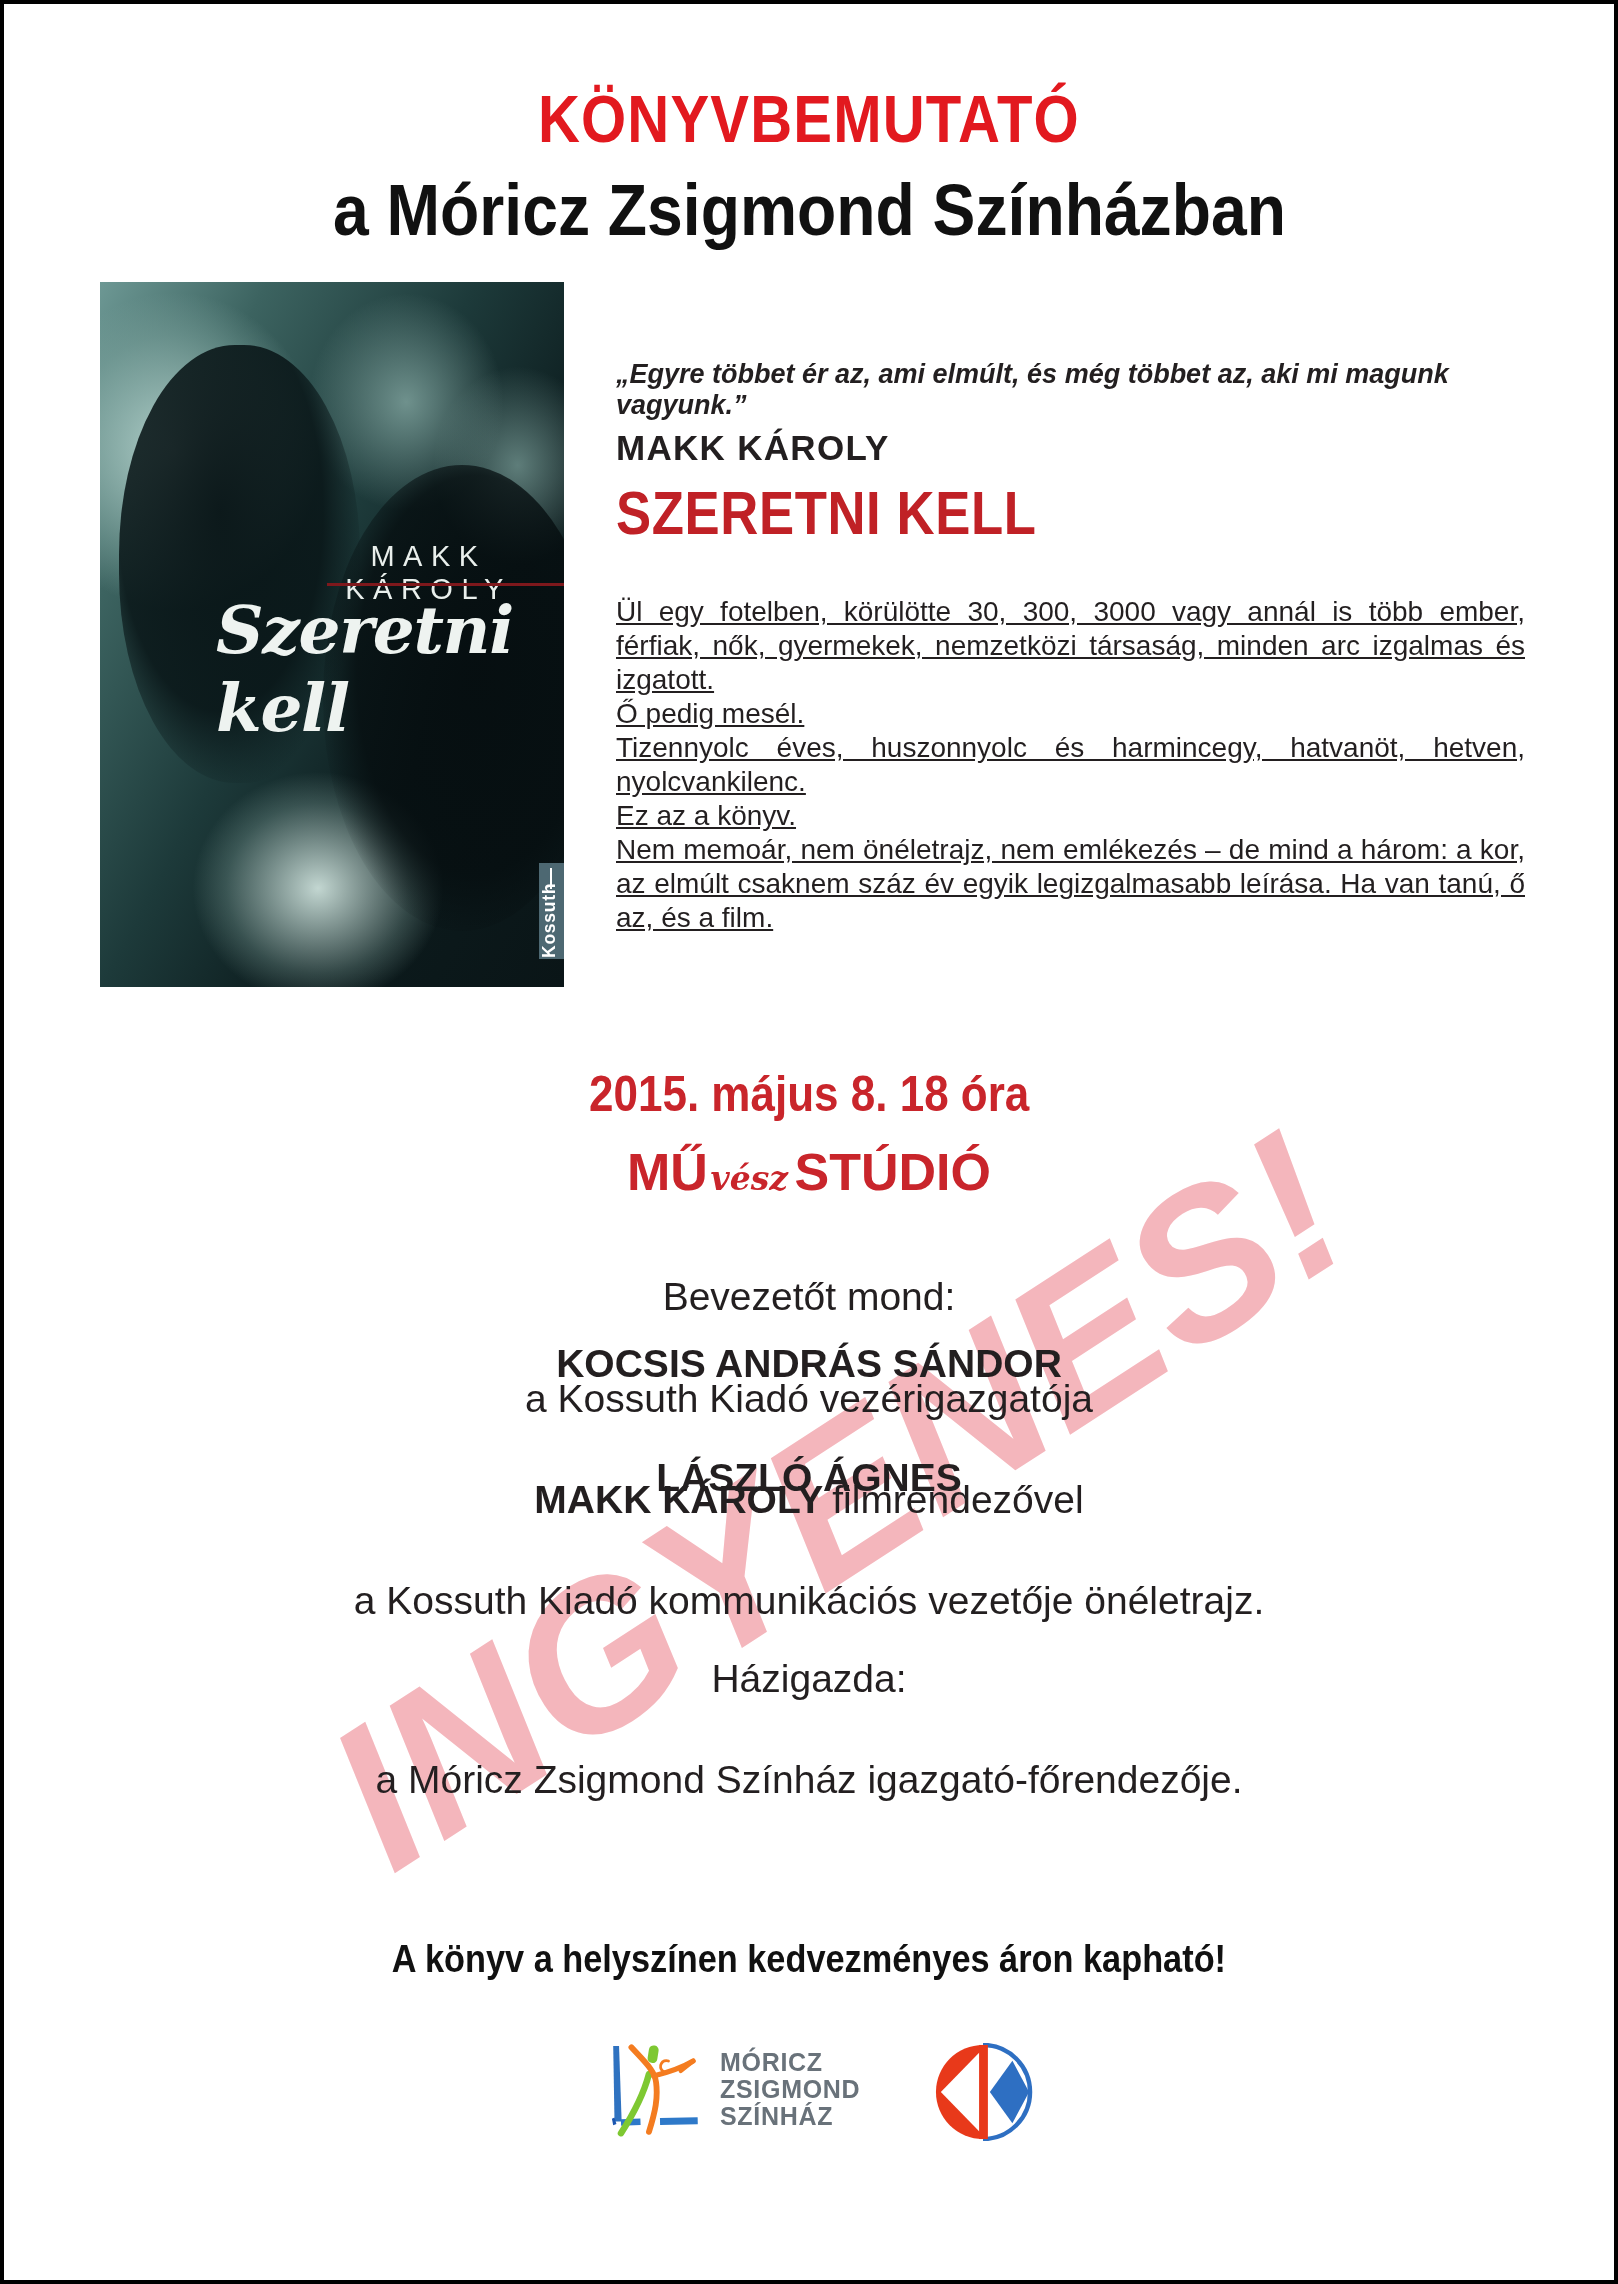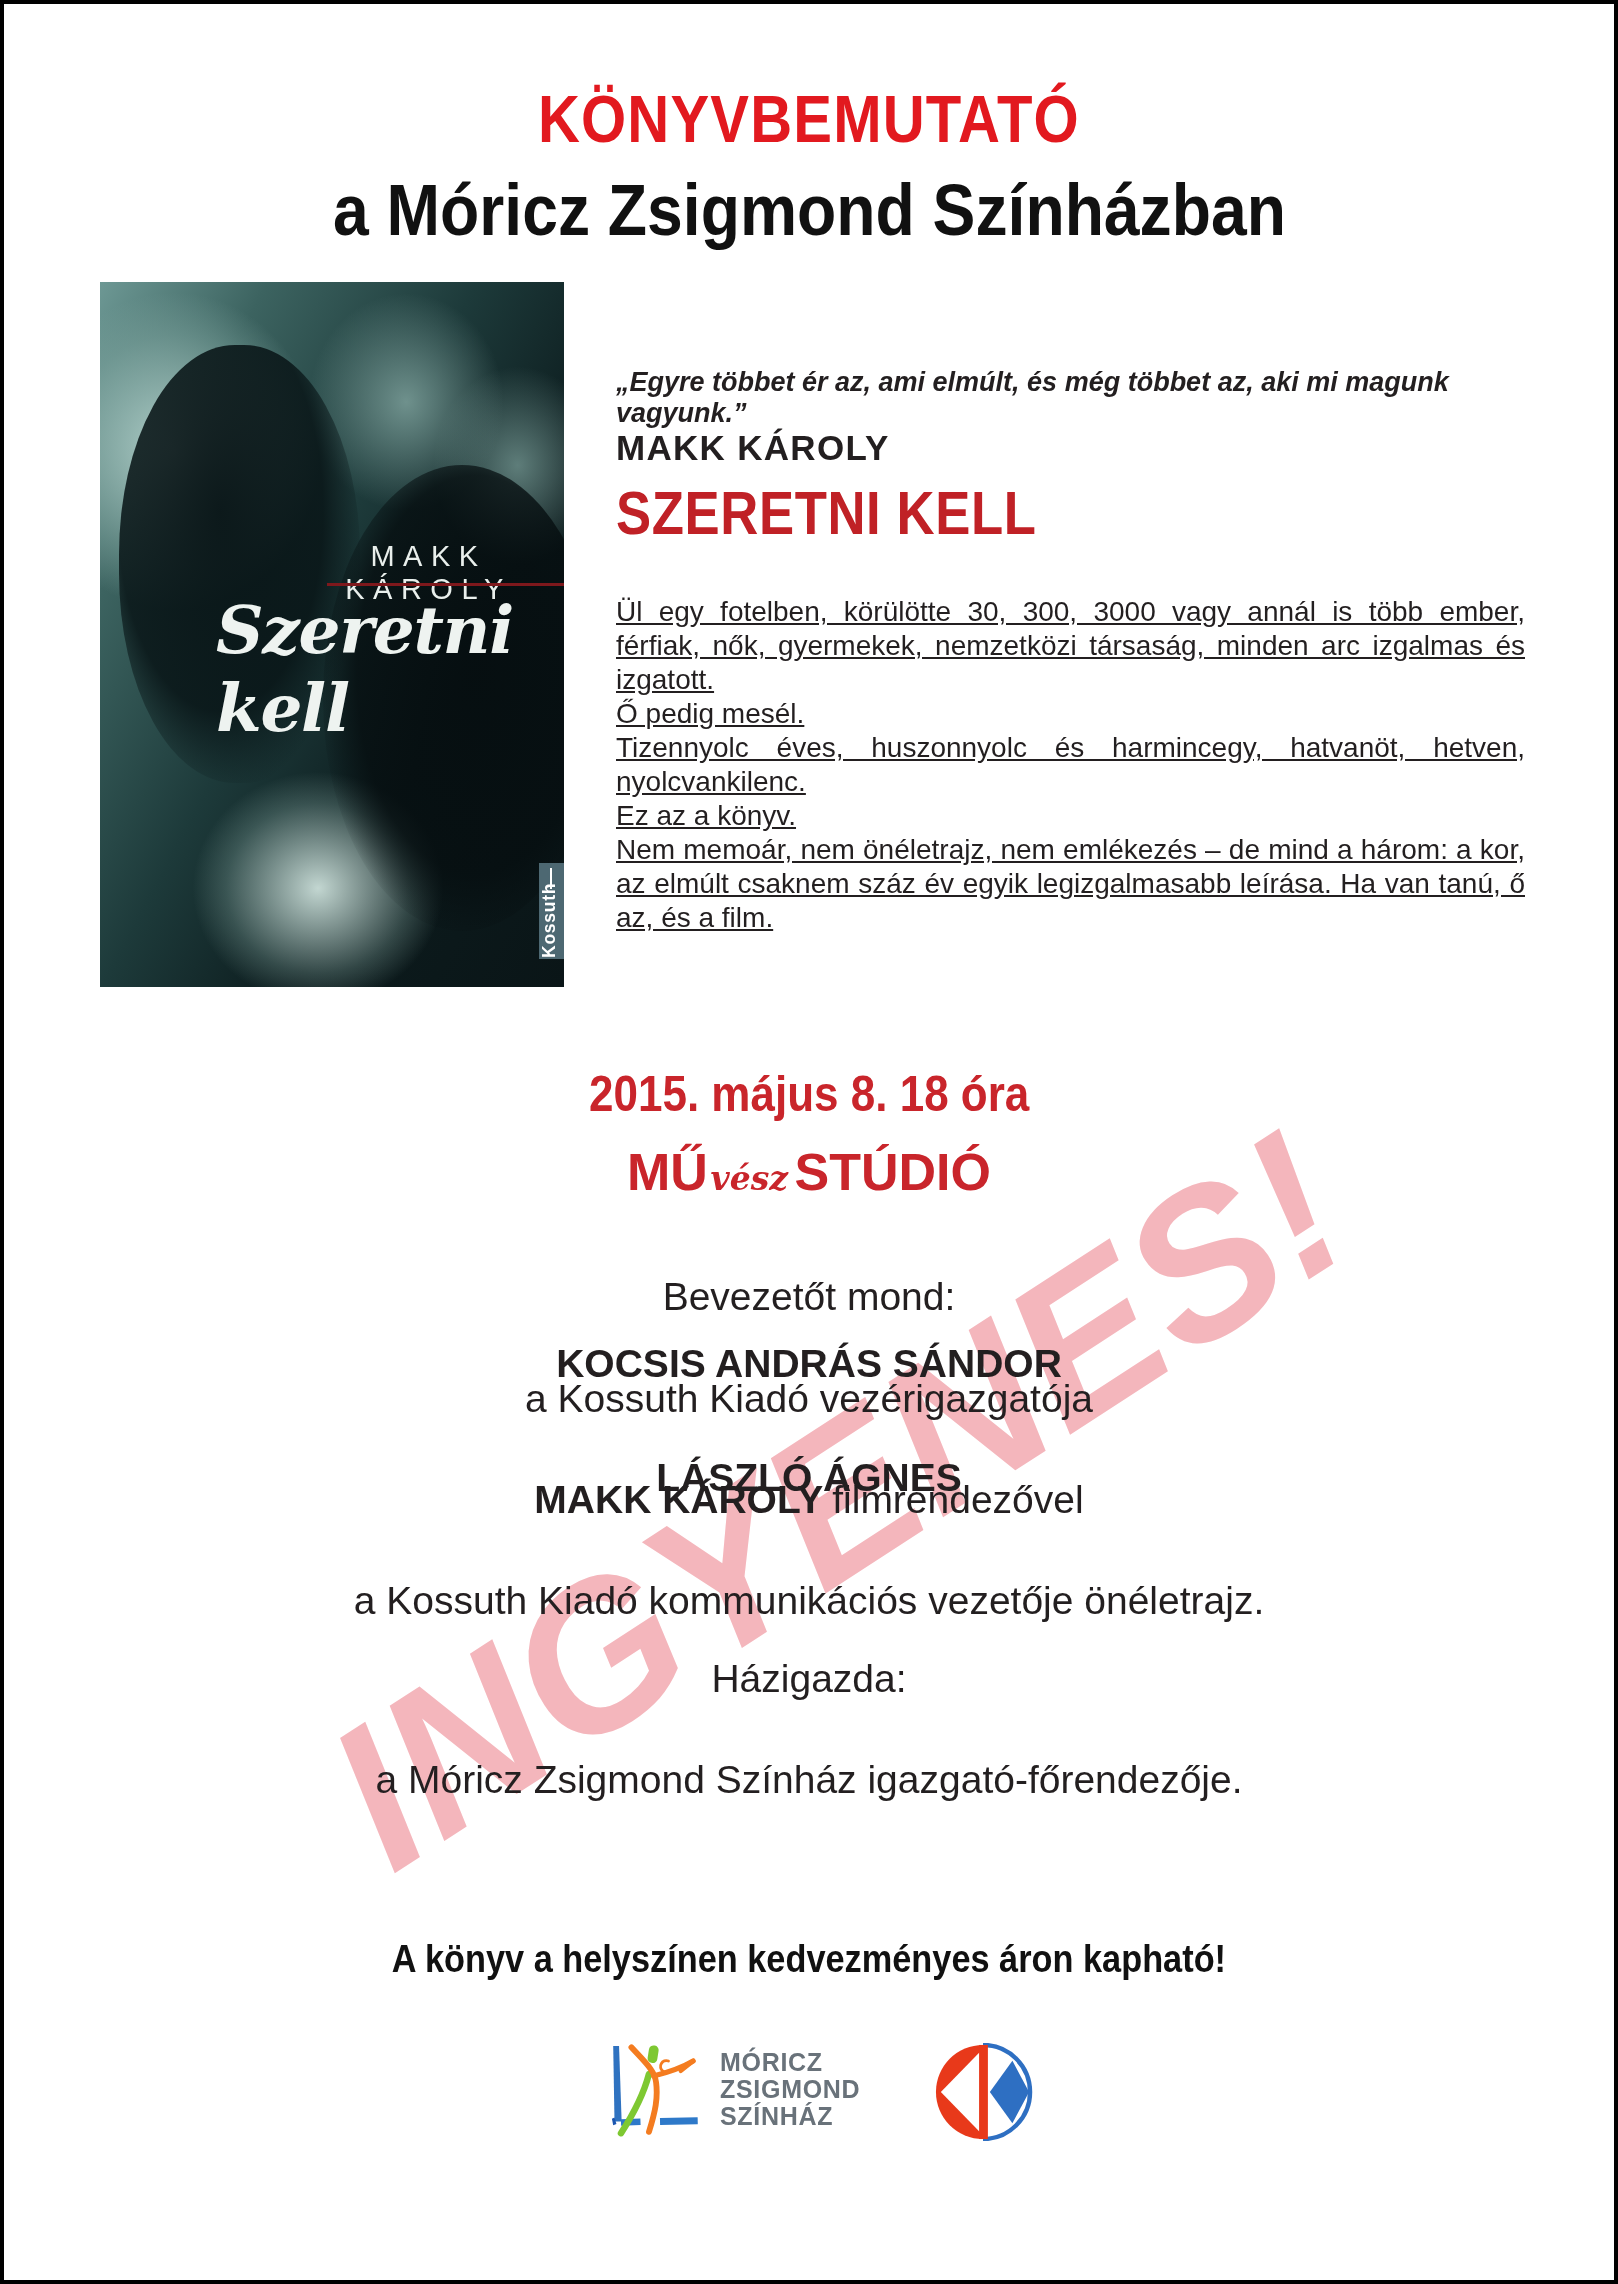--- a/index.html
+++ b/index.html
@@ -43,21 +43,21 @@
     font-family:"DejaVu Serif", serif;font-style:italic;font-weight:bold;
     font-size:66px;color:#eef3f0;letter-spacing:-1.3px;}
   .cover-spine{position:absolute;left:439px;top:581px;width:25px;height:96px;background:#4d6872;}
   .spine-line{position:absolute;left:11px;top:5.2px;width:2px;height:21px;background:#fff;}
   .spine-text{position:absolute;left:0;top:30px;width:25px;height:65px;
     writing-mode:vertical-rl;transform:rotate(180deg);
     color:#fff;font-size:17.6px;font-weight:bold;letter-spacing:0.7px;text-align:center;}
 
   
   .right-col-item{left:612px;width:909px;}
-  .quote{top:355px;font-size:27px;font-weight:bold;font-style:italic;margin-top:8px;}
+  .quote{top:355px;font-size:27px;font-weight:bold;font-style:italic;}
   .book-author{top:424px;font-size:35px;font-weight:bold;letter-spacing:1.3px;}
   .book-title{top:473px;font-size:62px;font-weight:bold;color:#c02126;letter-spacing:0.7px;}
   .book-title .squeeze{transform:scaleX(0.85);transform-origin:left;}
   .book-description{top:591px;font-size:28px;line-height:34px;color:#231f20;}
   .desc-line{text-align:left;text-decoration:underline;}
   .desc-line.just{text-align:justify;text-align-last:justify;}
 
   
   .event-date{top:1061px;font-size:50px;font-weight:bold;color:#c9252b;}
   .event-venue{top:1138px;font-size:52px;font-weight:bold;color:#c9252b;}

